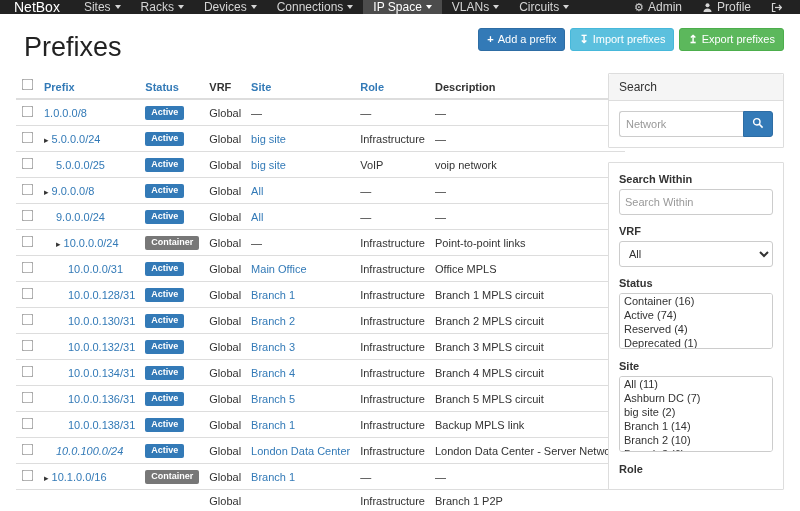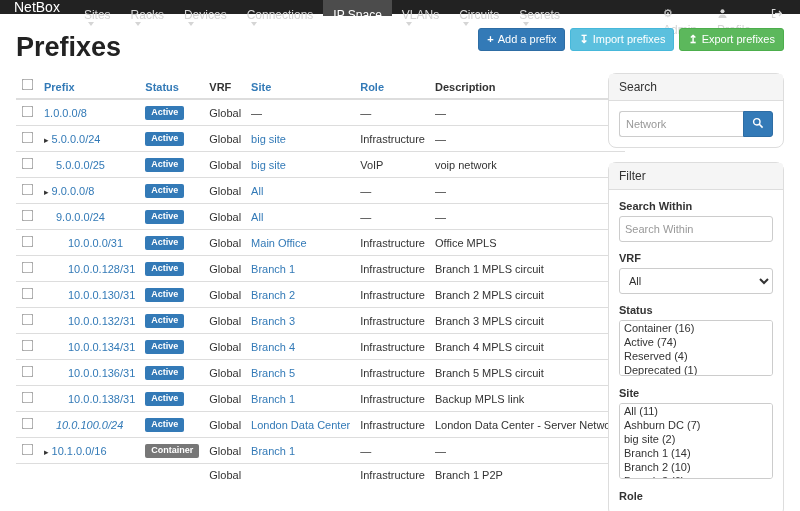--- a/index.html
+++ b/index.html
@@ -14,37 +14,37 @@
   .navbar {
     height:14px; background:#222; display:flex; align-items:stretch;
     font-size:12px; color:#d5d5d5;
   }
   .brand {
     display:flex; align-items:center; padding:0 14px;
     color:#fff; font-size:14px; cursor:pointer;
   }
   .nav-items { display:flex; align-items:stretch; }
   .nav-item {
-    display:flex; align-items:flex-start; padding:8px 10px; cursor:pointer;
-    color:#d5d5d5; white-space:nowrap;flex-direction:column;
+    display:flex; align-items:center; padding:2px 10px; cursor:pointer;
+    color:#d5d5d5; white-space:nowrap;
   }
   .nav-item.active { background:#4c4c4c; color:#fff; }
   .dd-caret {
     width:0; height:0; display:inline-block; margin-left:4px;
     border-left:3px solid transparent; border-right:3px solid transparent;
     border-top:4px solid currentColor;
   }
   .nav-right { margin-left:auto; display:flex; align-items:stretch; padding-right:8px; }
   .nav-right .nav-item { gap:4px; }
   .ni-icon { display:inline-flex; align-items:center; font-size:11px; line-height:1; }
 
   
   .page { padding:6px 16px 0 16px; }
   .header-row { display:flex; justify-content:space-between; align-items:flex-start; }
-  .page-title { font-size:27px; font-weight:700; color:#222; margin:12px 0 10px 0; }
+  .page-title { font-size:27px; font-weight:400; color:#222; margin:12px 0 10px 8px; }
   .actions { display:flex; gap:5px; margin-top:8px; }
   .btn {
     display:inline-flex; align-items:center; gap:4px;
     font-family:"Liberation Sans", sans-serif;
     font-size:11px; color:#fff; padding:4px 8px; border-radius:3px;
     cursor:pointer; line-height:1.2;
   }
   .btn-primary { background:#337ab7; border:1px solid #2e6da4; }
   .btn-info    { background:#5bc0de; border:1px solid #46b8da; }
   .btn-success { background:#5cb85c; border:1px solid #4cae4c; }
@@ -77,21 +77,21 @@
   .link { color:#337ab7; text-decoration:none; cursor:pointer;margin-top:33px; }
   .row-caret { color:#333; font-size:9px; margin-right:3px; }
   .badge {
     display:inline-block; padding:2px 6px; font-size:9px; font-weight:bold;
     color:#fff; border-radius:2px; line-height:1.1;
   }
   .badge-active { background:#337ab7; }
   .badge-container { background:#777; }
 
   
-  .panel { border:1px solid #ddd; border-radius:8px; margin-bottom:14px; background:#fff; }
+  .panel { border:1px solid #ddd; border-radius:1px; margin-bottom:14px; background:#fff; }
   .panel-heading {
     background:#f5f5f5; border-bottom:1px solid #ddd; padding:6px 10px;
     font-size:12px; color:#333; border-radius:3px 3px 0 0;
   }
   .panel-body { padding:10px; }
   .input-group { display:flex; }
   .input-group input {
     flex:1; min-width:0; height:26px; font-size:11px; padding:3px 6px;
     border:1px solid #ccc; border-radius:3px 0 0 3px; border-right:none;
     font-family:"Liberation Sans", sans-serif; color:#333;
@@ -141,24 +141,20 @@
       <div class="nav-item active">
         <span>IP Space</span>
         <span class="dd-caret"></span>
       </div>
       <div class="nav-item">
         <span>VLANs</span>
         <span class="dd-caret"></span>
       </div>
       <div class="nav-item">
         <span>Circuits</span>
-        <span class="dd-caret"></span>
-      </div>
-      <div class="nav-item">
-        <span>Secrets</span>
         <span class="dd-caret"></span>
       </div>
     </div>
   <div class="nav-right">
     <div class="nav-item">
       <span class="ni-icon">⚙</span>
       <span>Admin</span>
     </div>
     <div class="nav-item">
       <span class="ni-icon">
@@ -258,20 +254,29 @@
               <td class="col-check"><input type="checkbox" style=""></td>
               <td><span style="padding-left: 12px;"><a class="link">9.0.0.0/24</a></span></td>
               <td><span class="badge badge-active">Active</span></td>
               <td>Global</td>
               <td><a class="link">All</a></td>
               <td>—</td>
               <td>—</td>
             </tr>
             <tr>
               <td class="col-check"><input type="checkbox" style=""></td>
+              <td><span style="padding-left: 12px;"><span class="row-caret">▸</span><a class="link">10.0.0.0/24</a></span></td>
+              <td><span class="badge badge-container">Container</span></td>
+              <td>Global</td>
+              <td>—</td>
+              <td>Infrastructure</td>
+              <td>Point-to-point links</td>
+            </tr>
+            <tr>
+              <td class="col-check"><input type="checkbox" style=""></td>
               <td><span style="padding-left: 24px;"><a class="link">10.0.0.0/31</a></span></td>
               <td><span class="badge badge-active">Active</span></td>
               <td>Global</td>
               <td><a class="link">Main Office</a></td>
               <td>Infrastructure</td>
               <td>Office MPLS</td>
             </tr>
             <tr>
               <td class="col-check"><input type="checkbox" style=""></td>
               <td><span style="padding-left: 24px;"><a class="link">10.0.0.128/31</a></span></td>
@@ -370,21 +375,20 @@
                     <circle cx="4.8" cy="4.8" r="3.2" fill="none" stroke="#fff" stroke-width="1.4"></circle>
                     <line x1="7.3" y1="7.3" x2="10.6" y2="10.6" stroke="#fff" stroke-width="1.6"></line>
                   </svg>
               </span>
             </button>
           </div>
         </div>
       </div>
 
       <div class="panel">
-        <div class="panel-heading">Filter</div>
         <div class="panel-body">
           <label class="filter-label">Search Within</label>
           <input type="text" class="text-input" placeholder="Search Within" style="">
 
           <label class="filter-label">VRF</label>
           <select class="single"><option>All</option></select>
 
           <label class="filter-label">Status</label>
           <select multiple="" class="listbox-status">
               <option>Container (16)</option>

